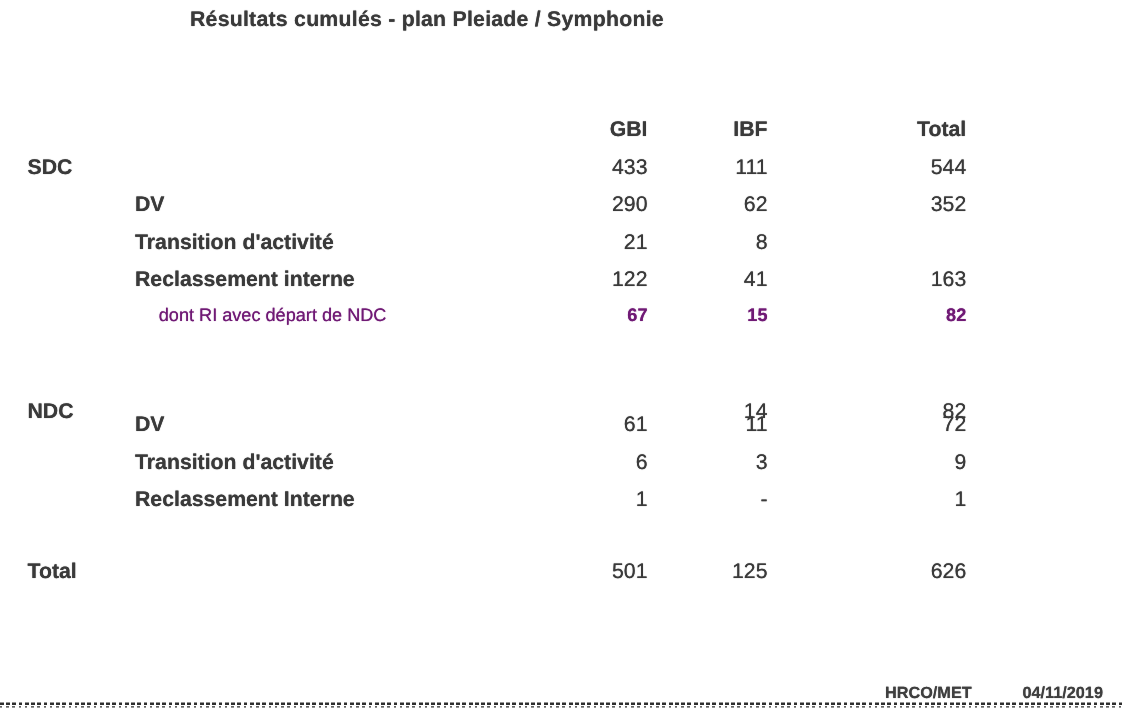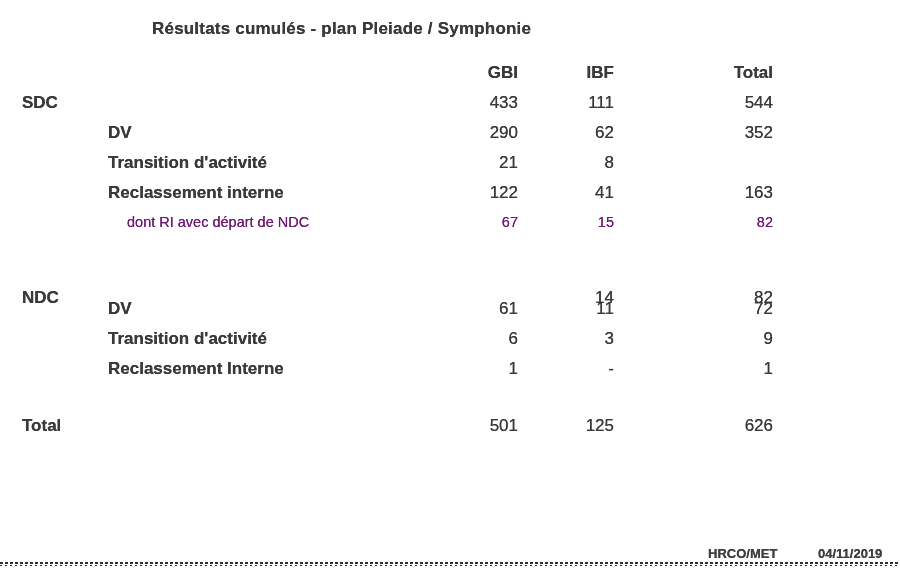--- a/index.html
+++ b/index.html
@@ -6,35 +6,35 @@
   .page {
     position:relative;
     width:900px; height:571px;
     background:#ffffff;
     font-family:"Liberation Sans", sans-serif;
     color:#3a3a3a;
     overflow:hidden;
   }
   .scan { text-shadow:0 0 .6px currentColor; }
   .title {
-    position:absolute; left:152px; top:19px;
+    position:absolute; left:152px; top:6px;
     font-size:17px; font-weight:700; letter-spacing:.2px;
   }
-  .row { position:absolute; left:0; width:714px; height:22px; font-size:17px; }
+  .row { position:absolute; left:0; width:714px; height:22px; font-size:17px;margin-top:31px; }
   .lbl { position:absolute; top:0; white-space:nowrap; }
   .l0 { left:22px;  font-weight:700; }
   .l1 { left:108px;  font-weight:700; }
   .l2 { left:127px; font-weight:400; }
   .val { position:absolute; top:0; text-align:right; font-weight:400; }
   .c1 { left:400px; width:118px; }
   .c2 { left:518px; width:96px;  }
   .c3 { left:640px; width:133px; }
   .hdr .val { font-weight:700; }
   .small { font-size:14.5px; color:#701a75; }
-  .small .val { font-weight:400; }
+  .small .val { font-weight:700; }
   .footer-text {
     position:absolute; top:546px;
     font-size:13px; font-weight:700; color:#3f3f3f; white-space:nowrap;
   }
   .dept { left:708px; }
   .date { left:818px; }
   .bottom-rule {
     position:absolute; left:0; top:562px; width:900px; height:4px;
     background:
       repeating-linear-gradient(90deg, #2e2e2e 0 3px, transparent 3px 5px) 0 0 / 100% 2px no-repeat,

